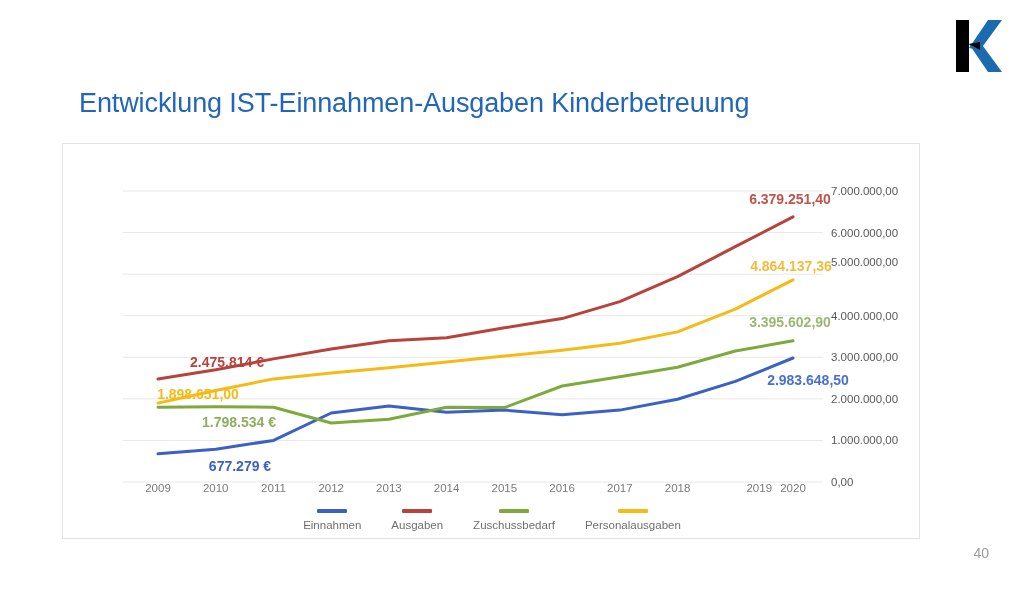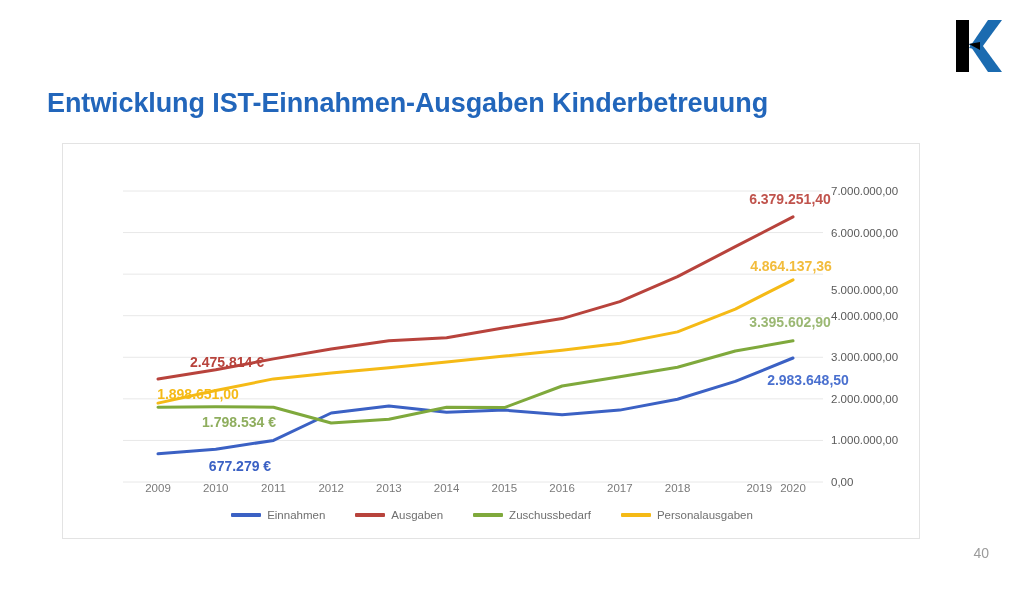--- a/index.html
+++ b/index.html
@@ -24,24 +24,24 @@
     font-size: 31px;
     font-weight: bold;
     color: #1b1b1b;
     letter-spacing: -0.2px;
     line-height: 1;
   }
 
   
   #slide-title {
     position: absolute;
-    left: 47px; top: 88px;
+    left: 79px; top: 88px;
     font-size: 27px;
     color: #2266bb;
-    font-weight: bold;
+    font-weight: normal;
     letter-spacing: -0.1px;
     white-space: nowrap;
   }
 
   
   #chart-frame {
     position: absolute;
     left: 62px; top: 143px;
     width: 858px; height: 396px;
     border: 1px solid #e3e3e3;
@@ -87,21 +87,21 @@
   
   #legend {
     position: absolute;
     left: 0; top: 365px;
     width: 858px;
     display: flex;
     justify-content: center;
     align-items: center;
     gap: 30px;
   }
-  .legend-item { display: flex; align-items: center; gap: 6px; }
+  .legend-item { display: flex; align-items: center; gap: 6px; flex-direction: column; }
   .legend-swatch { width: 30px; height: 3.5px; border-radius: 1px; display: block; }
   .legend-label { font-size: 11.5px; color: #6f6f6f; white-space: nowrap; }
 
   
   #page-number {
     position: absolute;
     right: 35px; bottom: 32px;
     font-size: 14px;
     color: #9b9b9b;
   }
@@ -140,21 +140,21 @@
           <polyline points="95.0,259.1 152.7,246.5 210.5,234.9 268.2,229.1 325.9,223.7 383.6,217.9 441.4,212.0 499.1,206.2 556.8,199.2 614.5,187.9 672.3,165.1 730.0,135.8" fill="none" stroke="#f5ba16" stroke-width="3" stroke-linejoin="round" stroke-linecap="round"></polyline>
         </g>
     </svg>
   </div>
   <div id="yticks">
       <div class="ytick" style="top: 338px;">0,00</div>
       <div class="ytick" style="top: 296.429px;">1.000.000,00</div>
       <div class="ytick" style="top: 254.857px;">2.000.000,00</div>
       <div class="ytick" style="top: 213.286px;">3.000.000,00</div>
       <div class="ytick" style="top: 171.714px;">4.000.000,00</div>
-      <div class="ytick" style="top: 146px;">5.000.000,00</div>
+      <div class="ytick" style="top: 118px;">5.000.000,00</div>
       <div class="ytick" style="top: 88.5714px;">6.000.000,00</div>
       <div class="ytick" style="top: 47px;">7.000.000,00</div>
     </div>
   <div id="xticks">
       <div class="xtick" style="left: 95px;">2009</div>
       <div class="xtick" style="left: 152.727px;">2010</div>
       <div class="xtick" style="left: 210.455px;">2011</div>
       <div class="xtick" style="left: 268.182px;">2012</div>
       <div class="xtick" style="left: 325.909px;">2013</div>
       <div class="xtick" style="left: 383.636px;">2014</div>

